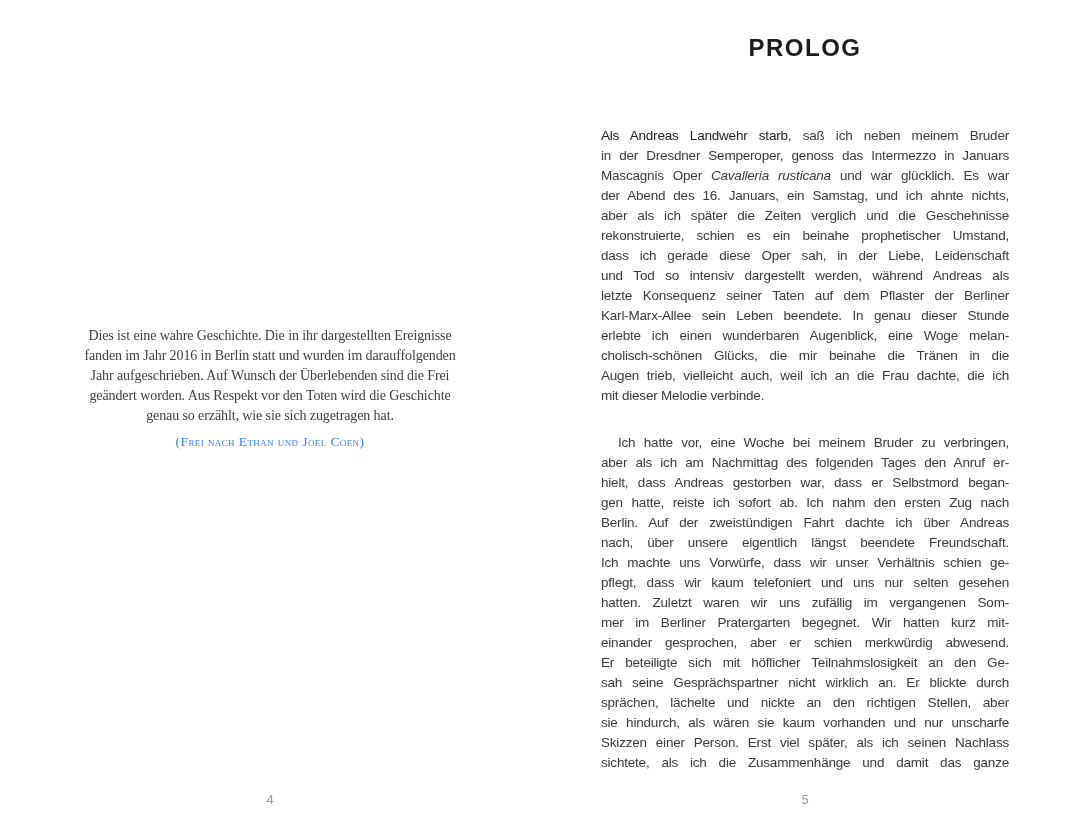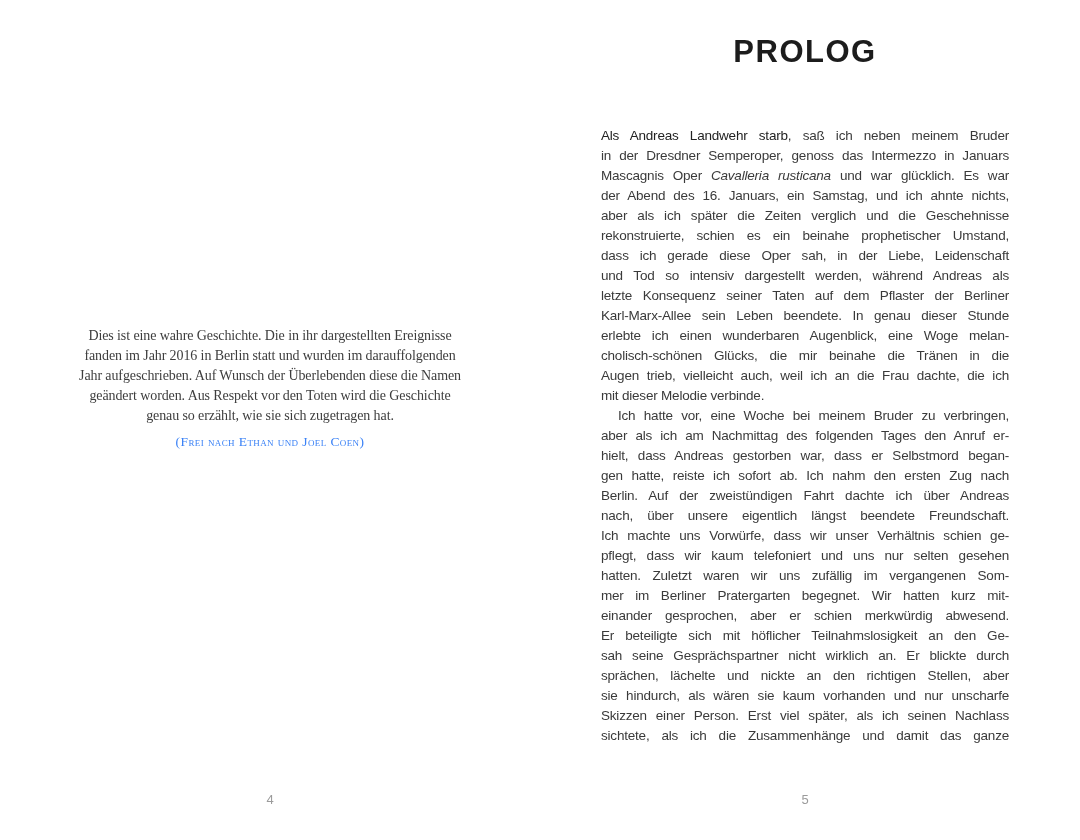--- a/index.html
+++ b/index.html
@@ -39,21 +39,21 @@
     color: #3b82f6;
   }
 
   
   .prolog-heading {
     position: absolute;
     left: 601px;
     top: 34px;
     width: 408px;
     text-align: center;
-    font-size: 31px;
+    font-size: 24px;
     font-weight: bold;
     letter-spacing: 1.5px;
     color: #1c1c1c;
   }
 
   .body-col {
     position: absolute;
     left: 601px;
     top: 126px;
     width: 408px;
@@ -65,21 +65,21 @@
   .body-col .tline,
   .body-col .jline {
     text-align: justify;
     text-align-last: justify;
     white-space: normal;
   }
   .body-col .flush {
     text-align: left;
     text-align-last: left;
   }
-  .body-col .indent { text-indent: 17px; }
+  .body-col .indent { text-indent: 17px; margin-top: 27px; }
   .lead-bold { font-weight: normal; color: #222222; }
   .work-title { font-style: italic; }
 
   
   .pagenum {
     position: absolute;
     top: 792px;
     font-size: 13px;
     color: #9b9b9b;
     text-align: center;
@@ -88,21 +88,21 @@
   .pagenum-right { left: 601px; width: 408px; }
 </style>
 </head>
 <body>
 
 <div class="spread">
 
   <div class="epigraph">
       <div class="tline">Dies ist eine wahre Geschichte. Die in ihr dargestellten Ereignisse</div>
       <div class="tline">fanden im Jahr 2016 in Berlin statt und wurden im darauffolgenden</div>
-      <div class="tline">Jahr aufgeschrieben. Auf Wunsch der Überlebenden diese die Namen</div>
+      <div class="tline">Jahr aufgeschrieben. Auf Wunsch der Überlebenden sind die Frei</div>
       <div class="tline">geändert worden. Aus Respekt vor den Toten wird die Geschichte</div>
       <div class="tline">genau so erzählt, wie sie sich zugetragen hat.</div>
     </div>
 
   <div class="attribution">(Frei nach Ethan und Joel Coen)</div>
 
   <div class="pagenum pagenum-left">4</div>
 
   <div class="prolog-heading">PROLOG</div>
 

